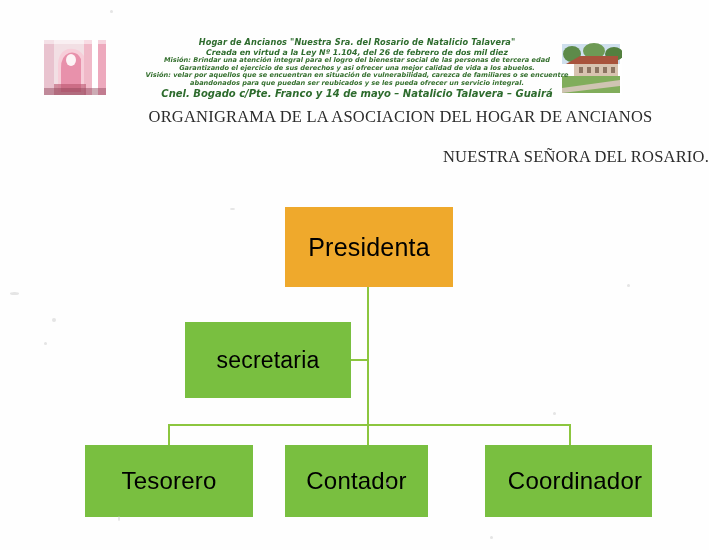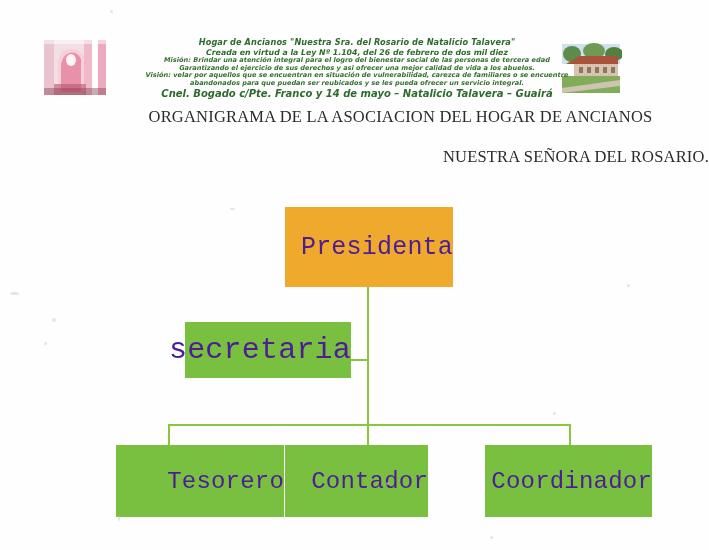--- a/index.html
+++ b/index.html
@@ -77,47 +77,46 @@
   .doc-title-1 { top: 107px; padding-left: 46px; }
   .doc-title-2 { top: 147px; text-align: right; }
 
   
   .chart { position: absolute; left: 0; top: 0; width: 709px; height: 550px; }
 
   .node {
     position: absolute;
     display: flex;
     align-items: center;
-    justify-content: flex-end;
-    color: #4c1d95;
-    font-family: Liberation Mono, monospace;
+    justify-content: center;
+    color: #000000;
+    font-family: Liberation Sans, sans-serif;
     font-weight: 400;
     letter-spacing: .2px;
     text-align: center;
     box-sizing: border-box;
   }
 
   .node-president {
     left: 285px; top: 207px;
     width: 168px; height: 80px;
     background: #efa92c;
     font-size: 25px;
   }
   .node-secretaria {
     left: 185px; top: 322px;
-    width: 166px; height: 56px;
-    background: #79bf40;
-    font-size: 30px;
+    width: 166px; height: 76px;
+    background: #79bf40;
+    font-size: 23px;
   }
   .node-tesorero {
     left: 85px; top: 445px;
     width: 168px; height: 72px;
     background: #79bf40;
     font-size: 24px;
-    margin-left: 31px;
   }
   .node-contador {
     left: 285px; top: 445px;
     width: 143px; height: 72px;
     background: #79bf40;
     font-size: 24px;
   }
   .node-coordinador {
     left: 485px; top: 445px;
     width: 167px; height: 72px;

